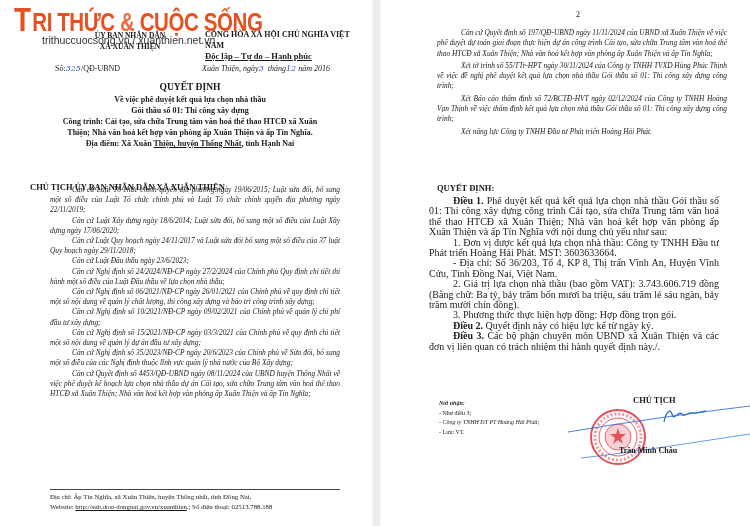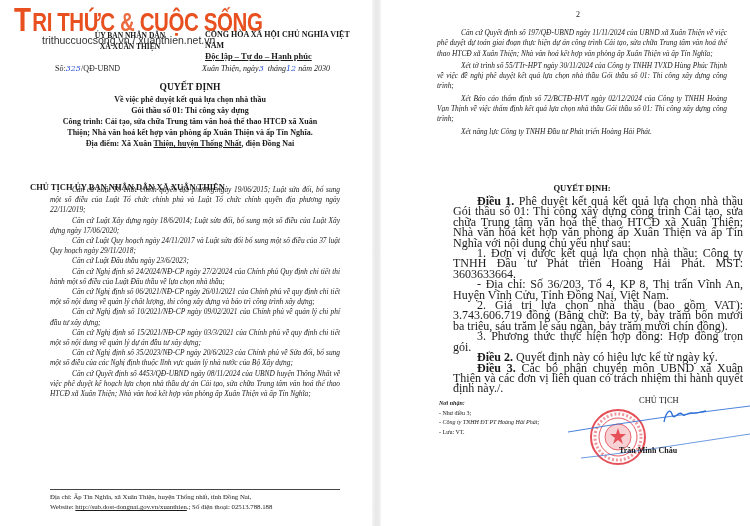--- a/index.html
+++ b/index.html
@@ -46,31 +46,31 @@
 
   .footer-line { position: absolute; left: 50px; width: 290px; top: 489px; border-top: 1px solid #444; }
   .footer { position: absolute; left: 50px; top: 492px; font-size: 6.8px; line-height: 10px; }
   .footer a { color: #1a1a1a; text-decoration: underline; }
 
   
   .page-num { position: absolute; left: 195px; top: 10px; font-size: 8px; }
   .r-basis { position: absolute; left: 56px; width: 290px; top: 28px; font-style: italic;
              font-size: 7.4px; line-height: 10.3px; text-align: justify; }
   .r-basis p { text-indent: 24px; margin-bottom: 2px; }
-  .decide-title { position: absolute; left: 56px; width: 290px; top: 183px; text-align: center;
+  .decide-title { position: absolute; left: 56px; width: 290px; top: 183px; 
                   font-weight: bold; font-size: 8.5px; }
-  .articles { position: absolute; left: 72px; width: 290px; top: 196px; font-size: 12px;
+  .articles { position: absolute; left: 48px; width: 290px; top: 196px; font-size: 10px;
               line-height: 10.4px; text-align: justify; }
   .articles p { text-indent: 24px; }
   .articles b { font-weight: bold; }
 
   .recipients { position: absolute; left: 58px; top: 399px; font-size: 6px; line-height: 9.5px; }
   .recipients .rhdr { font-weight: bold; font-style: italic; }
   .recipients .ital { font-style: italic; }
-  .signer-title { position: absolute; left: 258px; top: 395px; font-weight: normal; font-size: 8.5px; }
+  .signer-title { position: absolute; left: 252px; top: 395px; font-weight: bold; font-size: 8.5px; }
   .signer-name { position: absolute; left: 238px; top: 446px; font-weight: bold; font-size: 8px; }
   .stamp { position: absolute; left: 208px; top: 408px; width: 58px; height: 58px; }
   .signature { position: absolute; left: 185px; top: 400px; width: 185px; height: 70px; }
 </style>
 </head>
 <body>
 
 <div class="page page-left">
 
   <div class="hdr-left">
@@ -81,31 +81,31 @@
   <div class="hdr-right">
     <div>CỘNG HÒA XÃ HỘI CHỦ NGHĨA VIỆT NAM</div>
     <div class="motto">Độc lập – Tự do – Hạnh phúc</div>
   </div>
 
   <div class="docnum">
     <span>Số:</span><span class="hand">325</span><span>/QĐ-UBND</span>
   </div>
 
   <div class="docdate">
-    <span>Xuân Thiện, ngày</span><span class="hand">3</span>&nbsp;&nbsp;<span>tháng</span><span class="hand">12</span>&nbsp;<span>năm 2030</span>
+    <span>Xuân Thiện, ngày</span><span class="hand">3</span>&nbsp;&nbsp;<span>tháng</span><span class="hand">12</span>&nbsp;<span>năm 2016</span>
   </div>
 
   <div class="title-block">
     <div class="title-main">QUYẾT ĐỊNH</div>
     <div class="title-sub">Về việc phê duyệt kết quả lựa chọn nhà thầu</div>
     <div class="title-sub">Gói thầu số 01: Thi công xây dựng</div>
     <div class="title-sub">Công trình: Cải tạo, sửa chữa Trung tâm văn hoá thể thao HTCĐ xã Xuân</div>
     <div class="title-sub">Thiện; Nhà văn hoá kết hợp văn phòng ấp Xuân Thiện và ấp Tín Nghĩa.</div>
     <div class="title-loc">
-      <span>Địa điểm: Xã Xuân </span><span class="ul">Thiện, huyện Thống Nhất</span><span>, điện Đồng Nai</span>
+      <span>Địa điểm: Xã Xuân </span><span class="ul">Thiện, huyện Thống Nhất</span><span>, tỉnh Hạnh Nai</span>
     </div>
   </div>
 
   <div class="authority">CHỦ TỊCH ỦY BAN NHÂN DÂN XÃ XUÂN THIỆN</div>
 
   <div class="basis">
     <p>Căn cứ Luật Tổ chức chính quyền địa phương ngày 19/06/2015; Luật sửa đổi, bổ sung một số điều của Luật Tổ chức chính phủ và Luật Tổ chức chính quyền địa phương ngày 22/11/2019;</p>
     <p>Căn cứ Luật Xây dựng ngày 18/6/2014; Luật sửa đổi, bổ sung một số điều của Luật Xây dựng ngày 17/06/2020;</p>
     <p>Căn cứ Luật Quy hoạch ngày 24/11/2017 và Luật sửa đổi bổ sung một số điều của 37 luật Quy hoạch ngày 29/11/2018;</p>
     <p>Căn cứ Luật Đấu thầu ngày 23/6/2023;</p>

